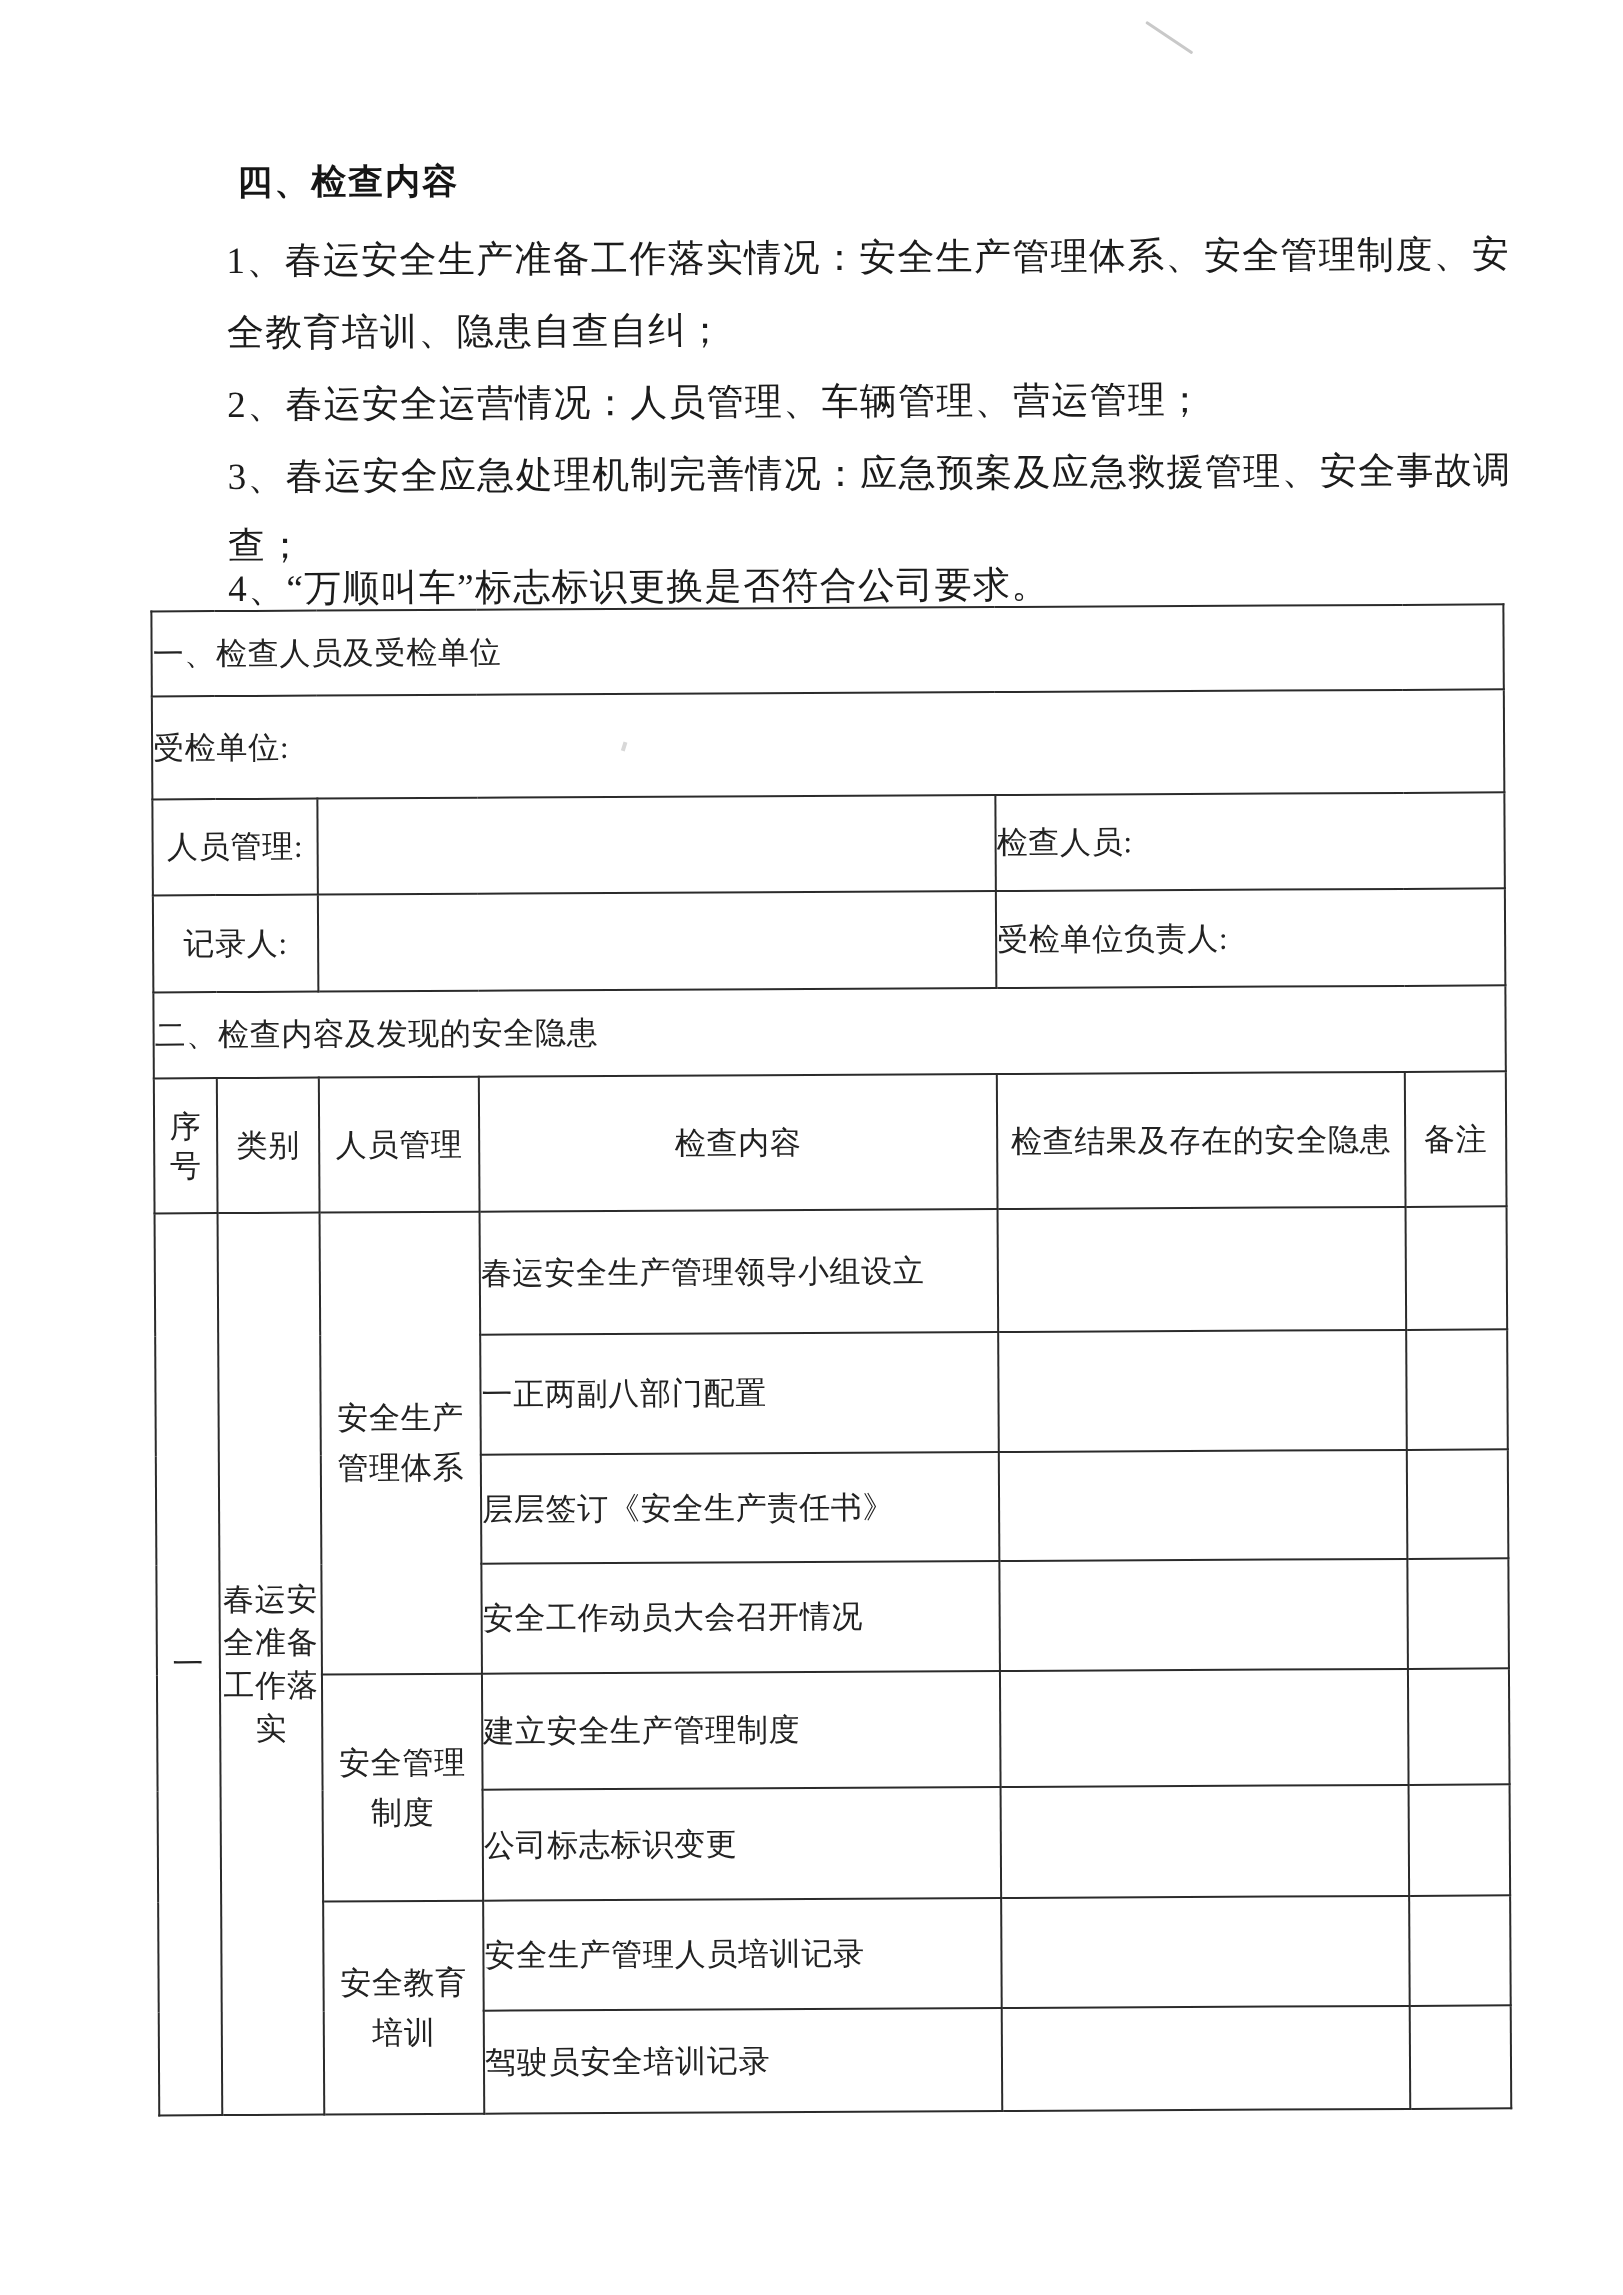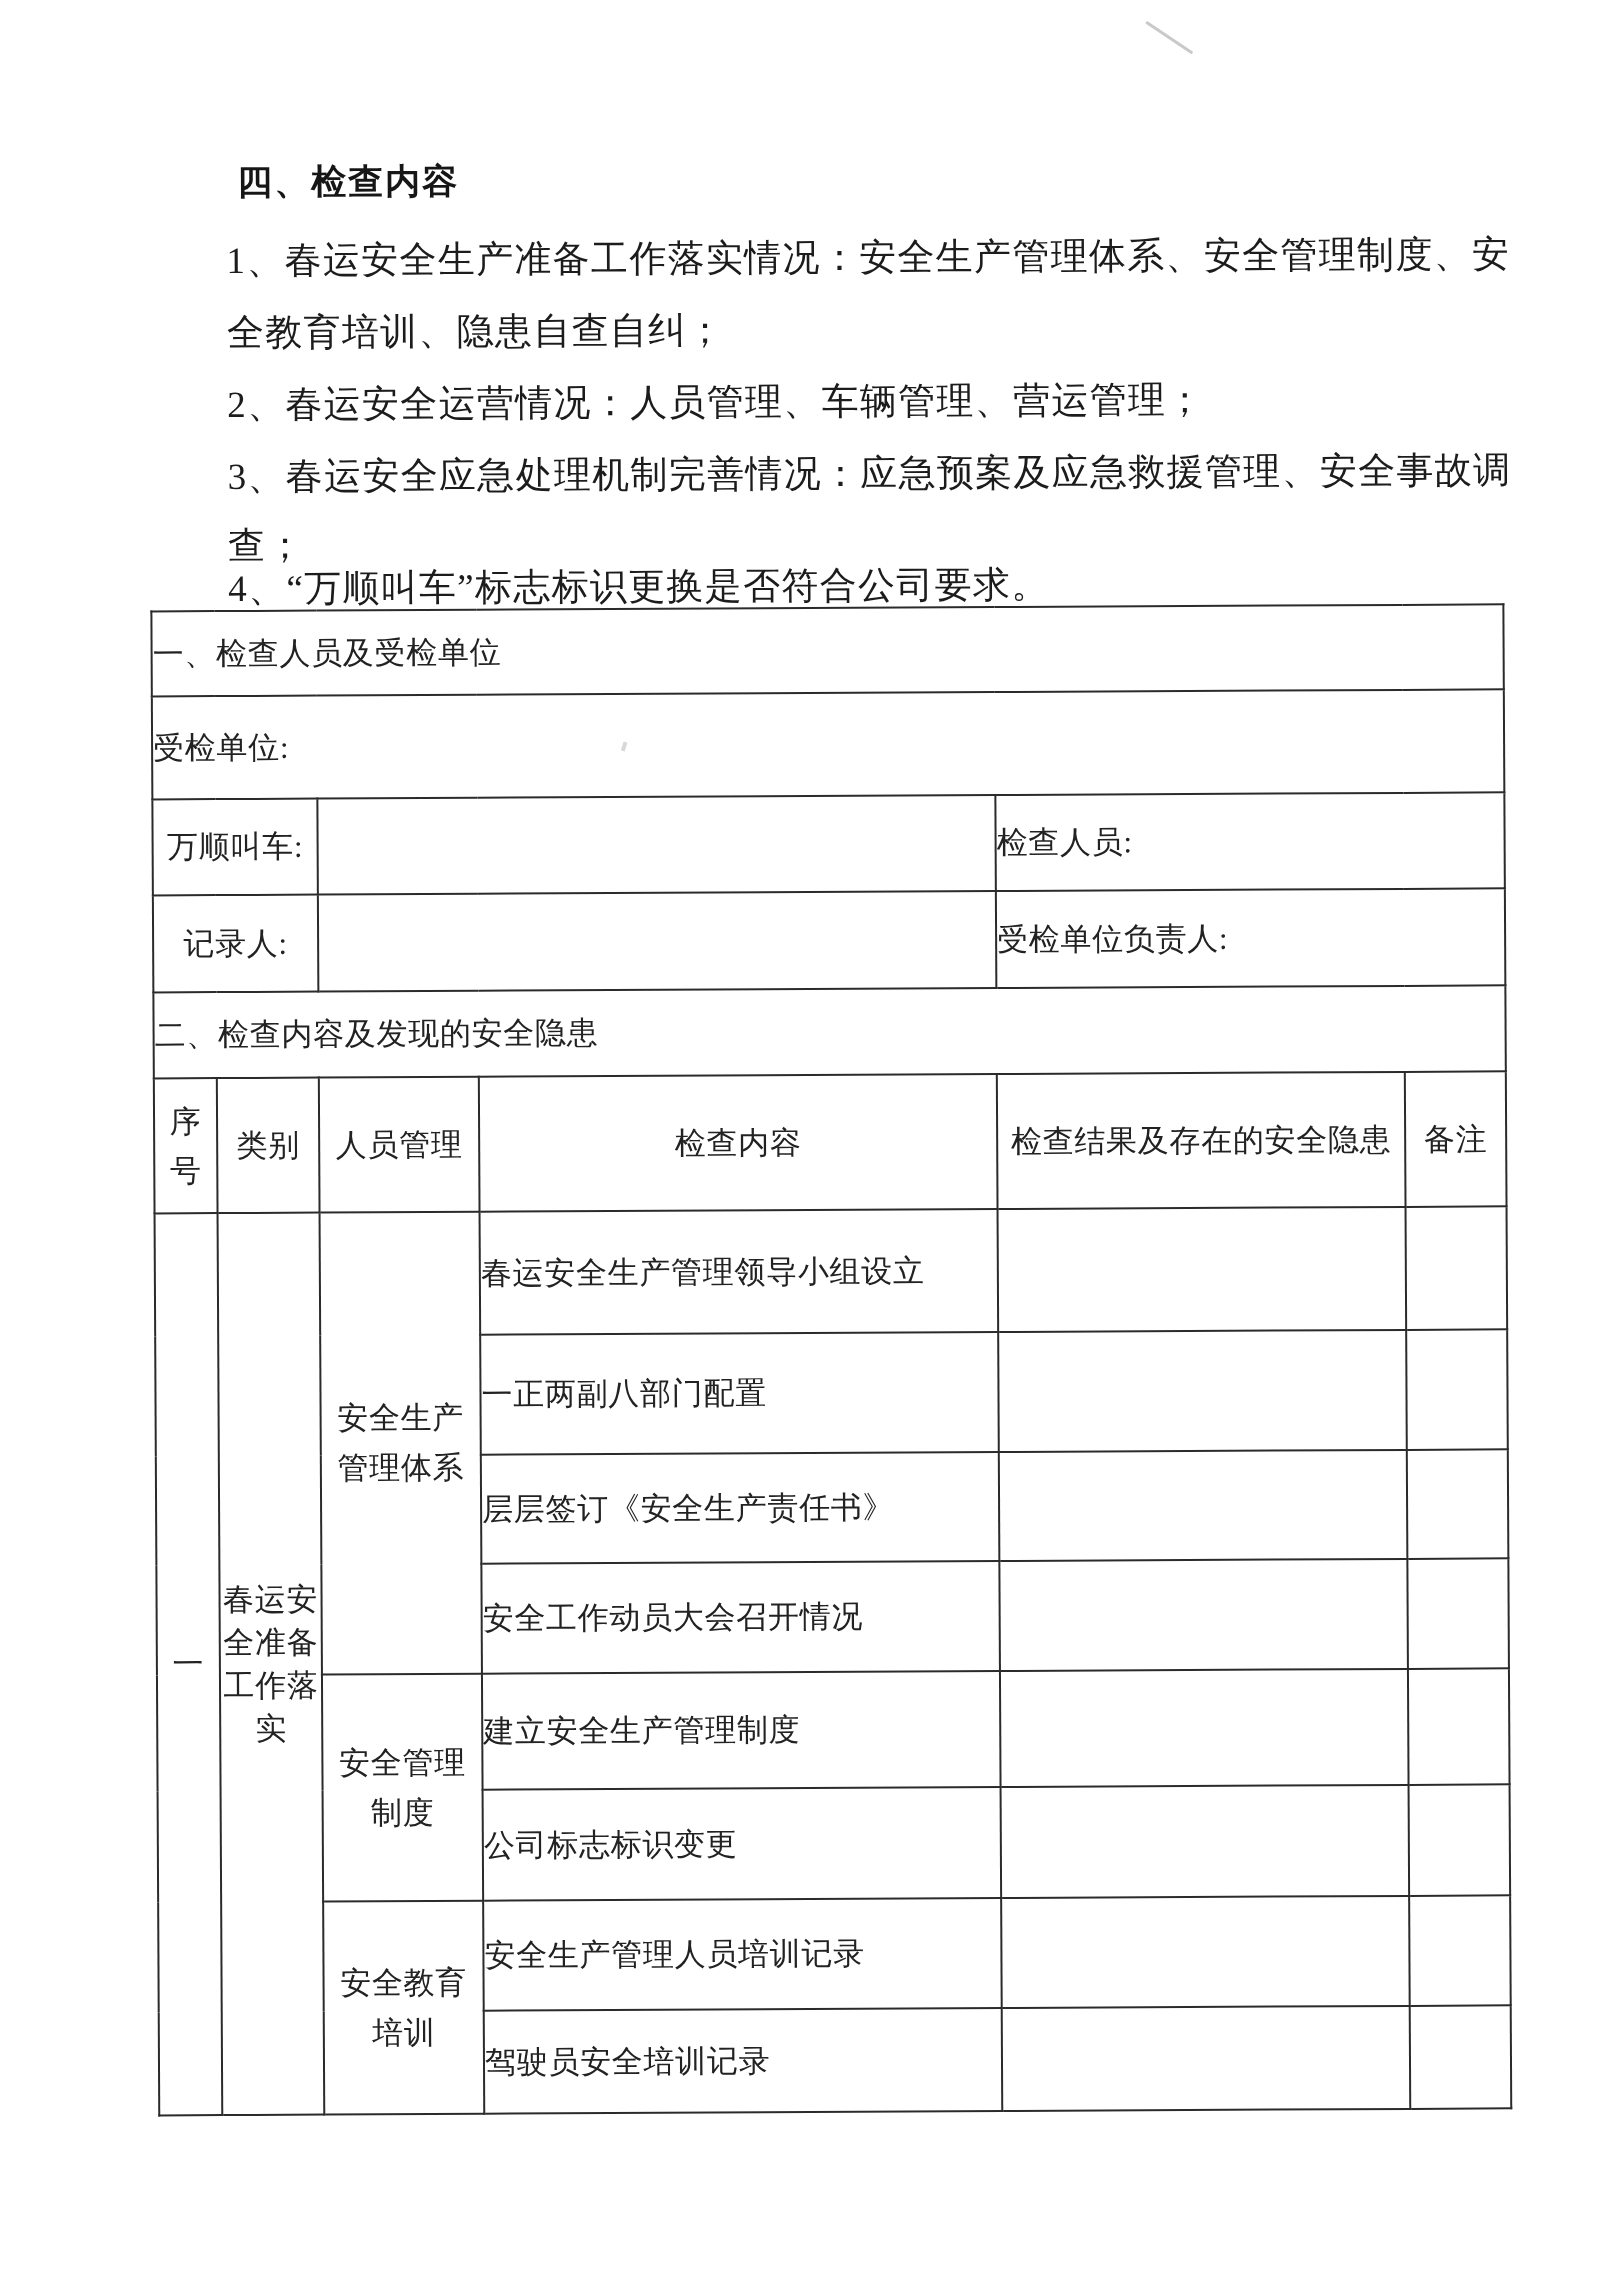--- a/index.html
+++ b/index.html
@@ -62,21 +62,21 @@
     color: #222222;
     padding: 0;
     letter-spacing: 0.7px;
     overflow: hidden;
   }
   td.sec-title { text-align: left; padding-left: 6.5px; font-size: 30px; letter-spacing: 1.3px; }
   td.unit-row  { text-align: left; padding-left: 6.5px; font-size: 31px; }
   td.lbl-center { text-align: center; font-size: 33px; }
   td.lbl-left   { text-align: left; padding-left: 7.9px; font-size: 31px; }
   td.col-head   { text-align: center; font-size: 31px; }
-  td.serial-head { line-height: 49px; padding: 0 5.2px; }
+  td.serial-head { line-height: 39px; padding: 0 5.2px; }
   td.serial-cell { text-align: center; font-size: 31px; }
   td.category-cell { text-align: center; padding: 0 3.3px; line-height: 43px; font-size: 30px; letter-spacing: 1.3px; }
   td.project-cell  { text-align: center; padding: 0 11.8px; line-height: 50px; font-size: 30px; letter-spacing: 1.3px; }
   td.content-cell  { text-align: left; padding-left: 10.5px; font-size: 31px; }
   td.result-cell, td.note-cell, td.blank-cell { background: #ffffff; }
 
   .artifact-1 {
     position: absolute;
     left: 1146px; top: 38px;
     width: 56px; height: 2.6px;
@@ -124,21 +124,21 @@
     <tbody>
         <tr style="height:85px">
       <td colspan="6" class="sec-title">一、检查人员及受检单位</td>
     </tr>
 
     <tr style="height:103px">
       <td colspan="6" class="unit-row">受检单位:</td>
     </tr>
 
     <tr style="height:96px">
-      <td colspan="2" class="lbl-center">万顺叫车:</td>
+      <td colspan="2" class="lbl-center">人员管理:</td>
       <td colspan="2" class="blank-cell"></td>
       <td colspan="2" class="lbl-left">检查人员:</td>
     </tr>
 
     <tr style="height:97px">
       <td colspan="2" class="lbl-center">记录人:</td>
       <td colspan="2" class="blank-cell"></td>
       <td colspan="2" class="lbl-left">受检单位负责人:</td>
     </tr>
 

